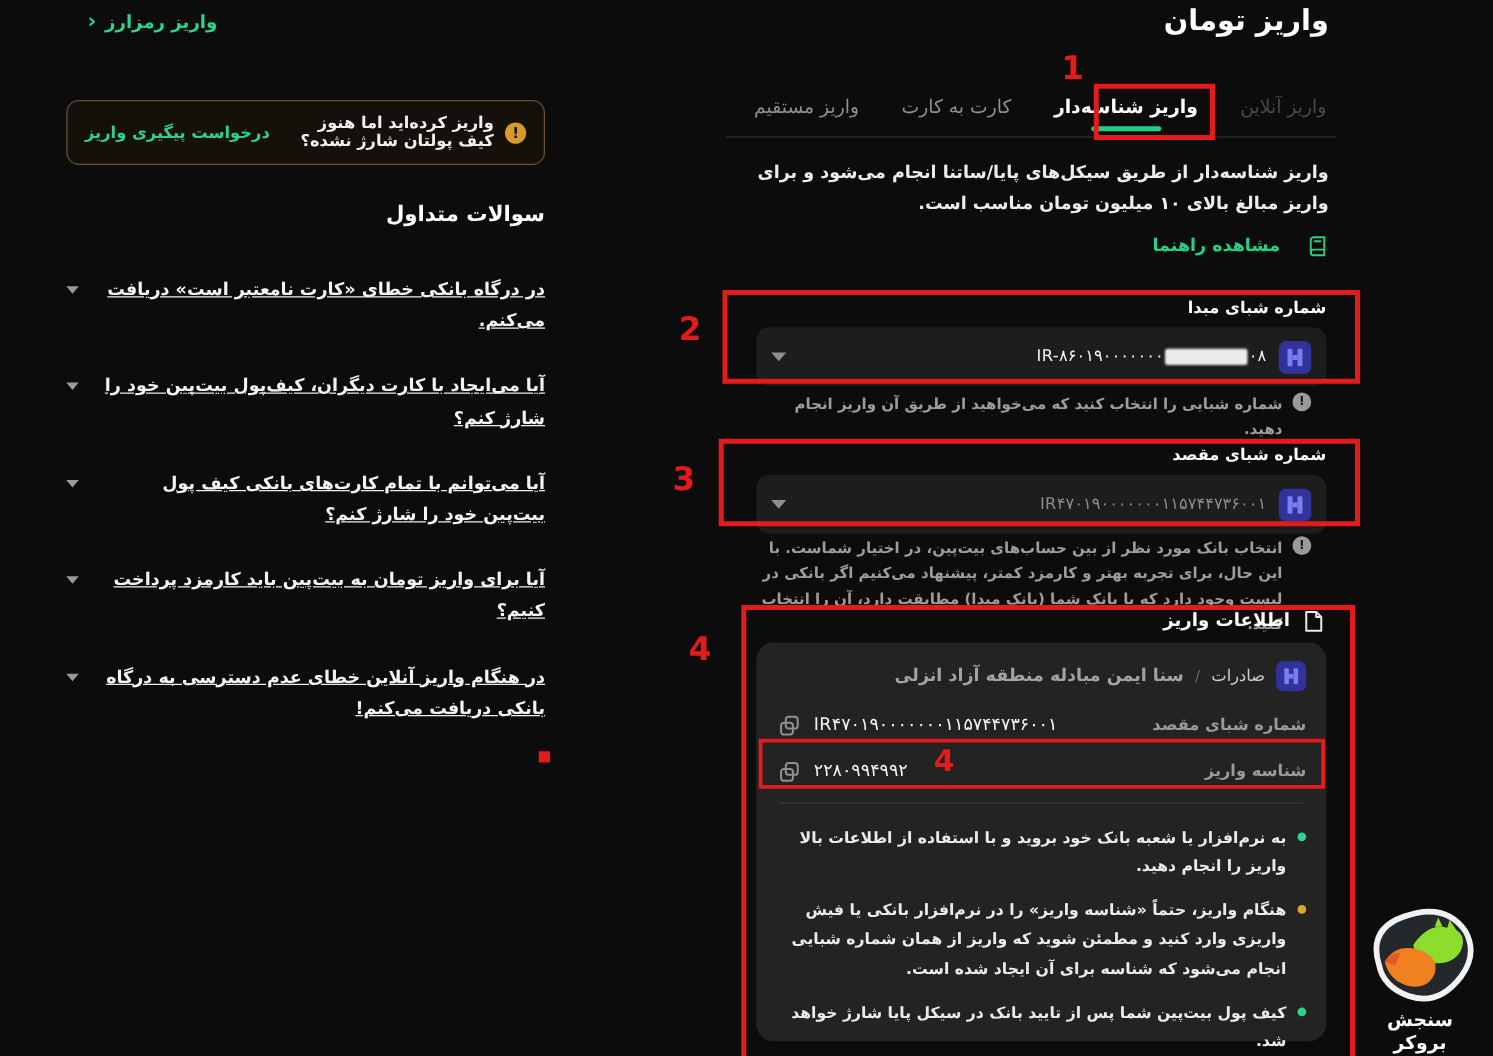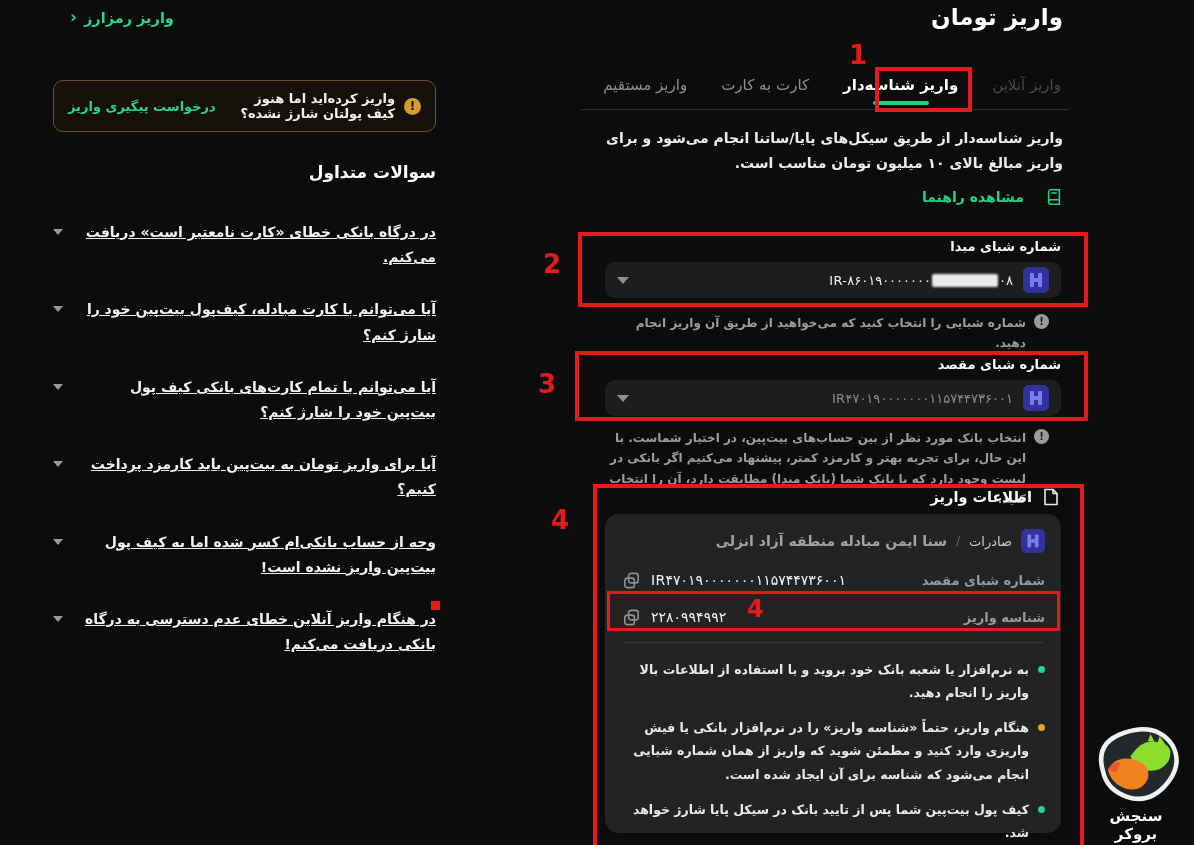--- a/index.html
+++ b/index.html
@@ -38,21 +38,21 @@
   .tab.dim { color:#4a4a4a; }
   .tab.active { color:#ffffff; font-weight:bold; }
   .tab.active .tab-underline { display:block; width:56px; height:4px; border-radius:3px; background:#22cf84; margin:7px auto 0; }
   .tabs-divider { position:absolute; top:109px; left:-22px; right:-6px; height:1px; background:#2e2e2e; }
   .intro { position:absolute; top:126px; right:0; left:0; text-align:right;
     font-size:14px; font-weight:600; color:#ededed; line-height:1.75; }
   .guide-link { position:absolute; top:188px; right:0; display:flex; align-items:center; gap:21px;
     color:#26d186; font-size:14px; font-weight:bold; cursor:pointer; }
 
   .field-label { position:absolute; right:2px; font-size:13px; font-weight:bold; color:#fafafa; }
-  .select-box { position:absolute; right:2px; left:2px; height:36px; background:#1d1d1e; border-radius:10px;
+  .select-box { position:absolute; right:2px; left:2px; height:47px; background:#1d1d1e; border-radius:10px;
     display:flex; align-items:center; justify-content:space-between; padding:0 12px; cursor:pointer; }
   .select-right { display:flex; align-items:center; gap:10px; }
   .iban-value { direction:ltr; font-size:13px; letter-spacing:.3px; color:#f2f2f2; display:flex; align-items:center; }
   .iban-value.dim { color:#8c8c8c; }
   .censor-blur { display:inline-block; width:66px; height:13px; background:#eaeaea; border-radius:2px;
     filter:blur(1px); margin:0 1px; }
   .select-caret { width:0; height:0; border-left:6px solid transparent; border-right:6px solid transparent;
     border-top:7px solid #8f8f8f; }
   .bank-icon { width:26px; height:26px; border-radius:6px; background:#32329b; position:relative; flex:0 0 auto; }
   .bank-icon svg { position:absolute; inset:0; }
@@ -114,33 +114,29 @@
     </div>
 
     <h2 class="faq-title">سوالات متداول</h2>
 
     <div class="faq-list">
       <div class="faq-item">
         <span class="faq-q">در درگاه بانکی خطای «کارت نامعتبر است» دریافت می‌کنم.</span>
         <span class="caret-down"></span>
       </div>
       <div class="faq-item">
-        <span class="faq-q">آیا می‌توانم با کارت مبادله، کیف‌پول بیت‌پین خود را شارژ کنم؟</span>
+        <span class="faq-q">آیا می‌ایجاد با کارت دیگران، کیف‌پول بیت‌پین خود را شارژ کنم؟</span>
         <span class="caret-down"></span>
       </div>
       <div class="faq-item">
         <span class="faq-q">آیا می‌توانم با تمام کارت‌های بانکی کیف پول بیت‌پین خود را شارژ کنم؟</span>
         <span class="caret-down"></span>
       </div>
       <div class="faq-item">
         <span class="faq-q">آیا برای واریز تومان به بیت‌پین باید کارمزد پرداخت کنیم؟</span>
-        <span class="caret-down"></span>
-      </div>
-      <div class="faq-item">
-        <span class="faq-q">وجه از حساب بانکی‌ام کسر شده اما به کیف پول بیت‌پین واریز نشده است!</span>
         <span class="caret-down"></span>
       </div>
       <div class="faq-item">
         <span class="faq-q">در هنگام واریز آنلاین خطای عدم دسترسی به درگاه بانکی دریافت می‌کنم!</span>
         <span class="caret-down"></span>
       </div>
     </div>
   </aside>
 
   <main class="main">

